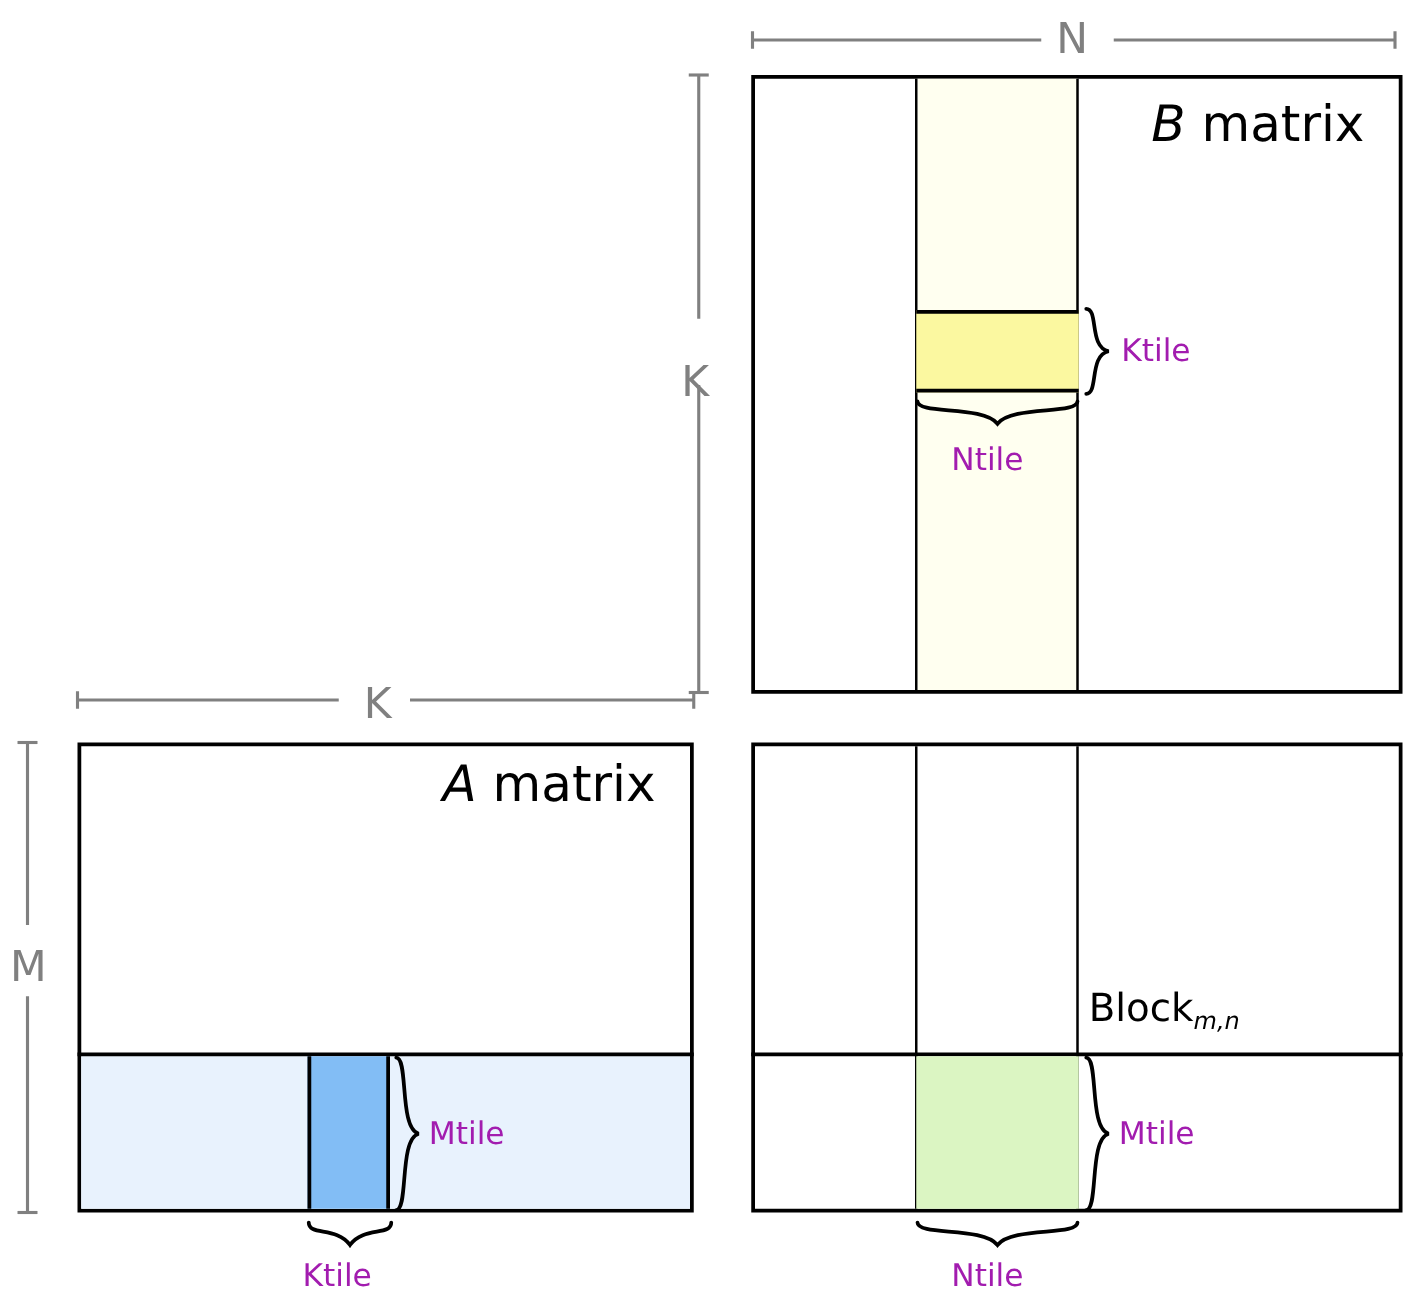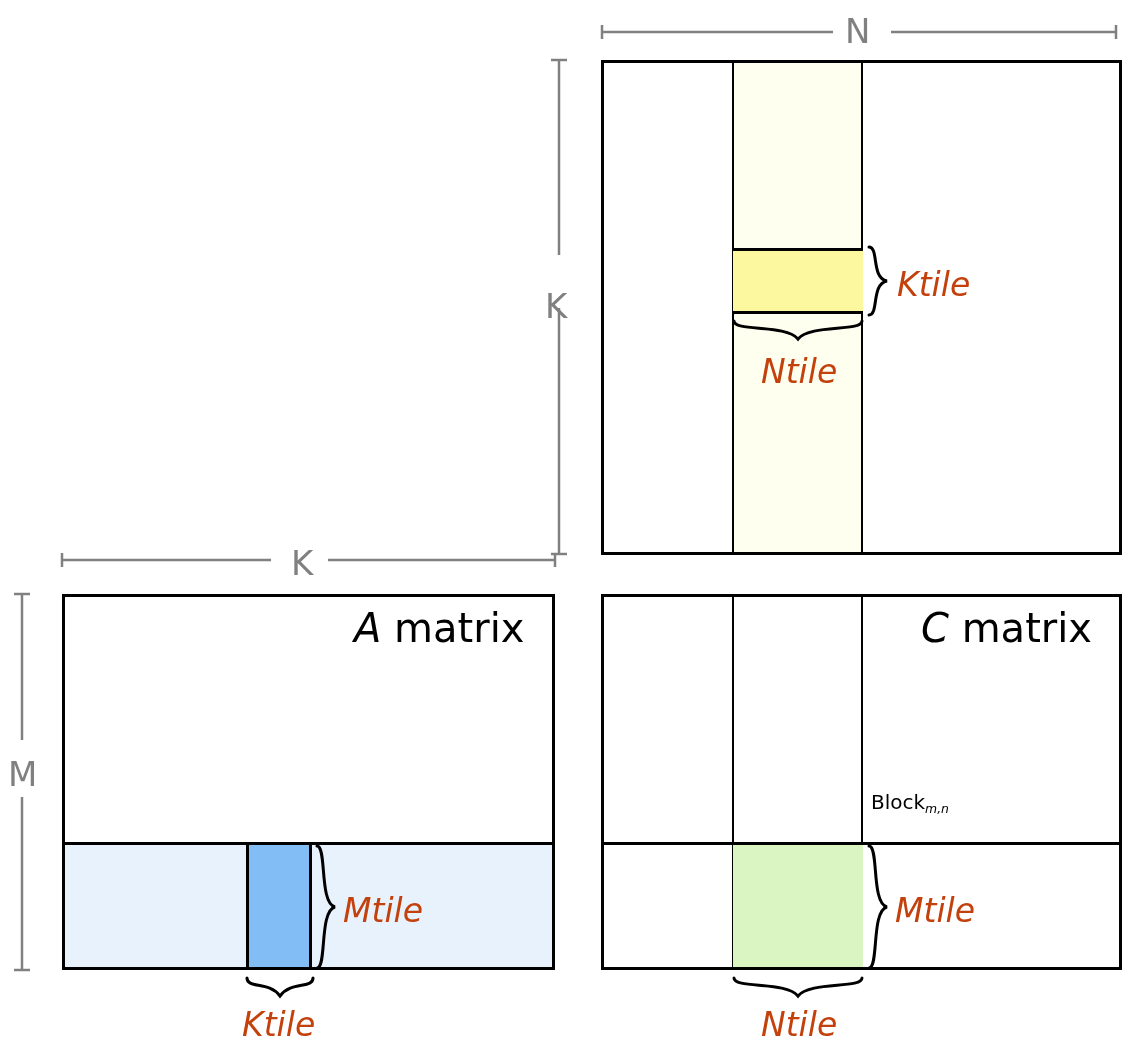--- a/index.html
+++ b/index.html
@@ -34,37 +34,36 @@
   .matrix-label {
     position: absolute;
     font-size: 40px;
     color: #000000;
     white-space: nowrap;
     line-height: 1;
   }
   .matrix-label .it { font-style: italic; }
   .block-label {
     position: absolute;
-    font-size: 20px;
+    font-size: 31px;
     color: #000000;
     white-space: nowrap;
     line-height: 1;
   }
   .block-label sub {
     font-style: italic;
     font-size: 0.62em;
     vertical-align: baseline;
     position: relative;
     top: 0.32em;
   }
   .tile-label {
     position: absolute;
-    font-size: 33px;
-    font-style: italic;
-    color: #c2410c;
+    font-size: 25px;
+    color: #a21caf;
     white-space: nowrap;
     line-height: 1;
   }
   .dim-label {
     position: absolute;
     font-size: 34px;
     color: #808080;
     white-space: nowrap;
     line-height: 1;
   }
@@ -98,20 +97,23 @@
   </svg>
   <div class="dim-label" style="left:545px; top:289px;">K</div>
 
   <div class="box" style="left:601px; top:60px; width:521px; height:495px;"></div>
 
   <div class="fill" style="left:734px; top:63px; width:128px; height:489px; background:#fffff0;"></div>
   <div class="vdiv" style="left:732px; top:63px; height:489px;"></div>
   <div class="vdiv" style="left:861px; top:63px; height:489px;"></div>
 
   <div class="fill" style="left:733px; top:248px; width:130px; height:66px; background:#fbf8a0; border-top:3px solid #000; border-bottom:3px solid #000;"></div>
+  <div class="matrix-label" style="left:921px; top:80px;">
+    <span class="it">B</span><span> matrix</span>
+  </div>
 
   <svg class="brace" style="left:866px; top:244px; width:28px; height:74px;">
     <path d="M 3 3 C 13 3, 5 34, 21 37 C 5 40, 13 71, 3 71" fill="none" stroke="#000" stroke-width="3" stroke-linecap="round"></path>
   </svg>
   <div class="tile-label" style="left:897px; top:268px;">Ktile</div>
 
   <svg class="brace" style="left:731px; top:318px; width:134px; height:28px;">
     <path d="M 3 3 C 3 14, 55 6, 67 21 C 79 6, 131 14, 131 3" fill="none" stroke="#000" stroke-width="3" stroke-linecap="round"></path>
   </svg>
   <div class="tile-label" style="left:761px; top:355px;">Ntile</div>
@@ -151,23 +153,20 @@
     <path d="M 3 3 C 3 14, 25 6, 36 21 C 47 6, 69 14, 69 3" fill="none" stroke="#000" stroke-width="3" stroke-linecap="round"></path>
   </svg>
   <div class="tile-label" style="left:242px; top:1008px;">Ktile</div>
 
   <div class="box" style="left:601px; top:594px; width:521px; height:376px;"></div>
   <div class="vdiv" style="left:732px; top:597px; height:370px;"></div>
   <div class="vdiv" style="left:861px; top:597px; height:370px;"></div>
   <div class="hdiv" style="left:601px; top:842px; width:521px;"></div>
 
   <div class="fill" style="left:733px; top:845px; width:130px; height:122px; background:#dbf5c2;"></div>
-  <div class="matrix-label" style="left:921px; top:608px;">
-    <span class="it">C</span><span> matrix</span>
-  </div>
 
   <div class="block-label" style="left:871px; top:792px;">
     <span>Block</span><sub>m,n</sub>
   </div>
 
   <svg class="brace" style="left:866px; top:843px; width:28px; height:128px;">
     <path d="M 3 3 C 13 3, 5 60, 21 64 C 5 68, 13 125, 3 125" fill="none" stroke="#000" stroke-width="3" stroke-linecap="round"></path>
   </svg>
   <div class="tile-label" style="left:895px; top:894px;">Mtile</div>
 

